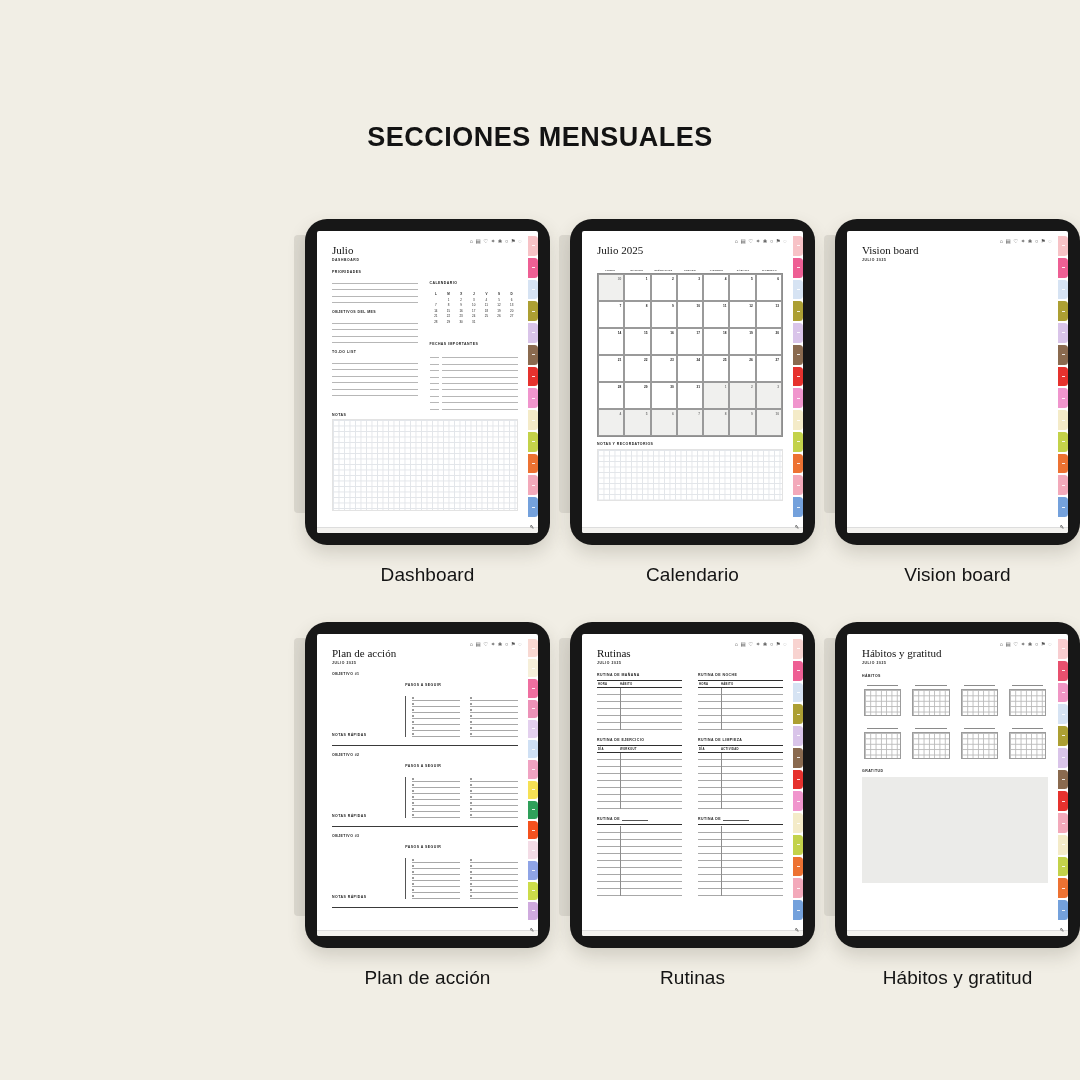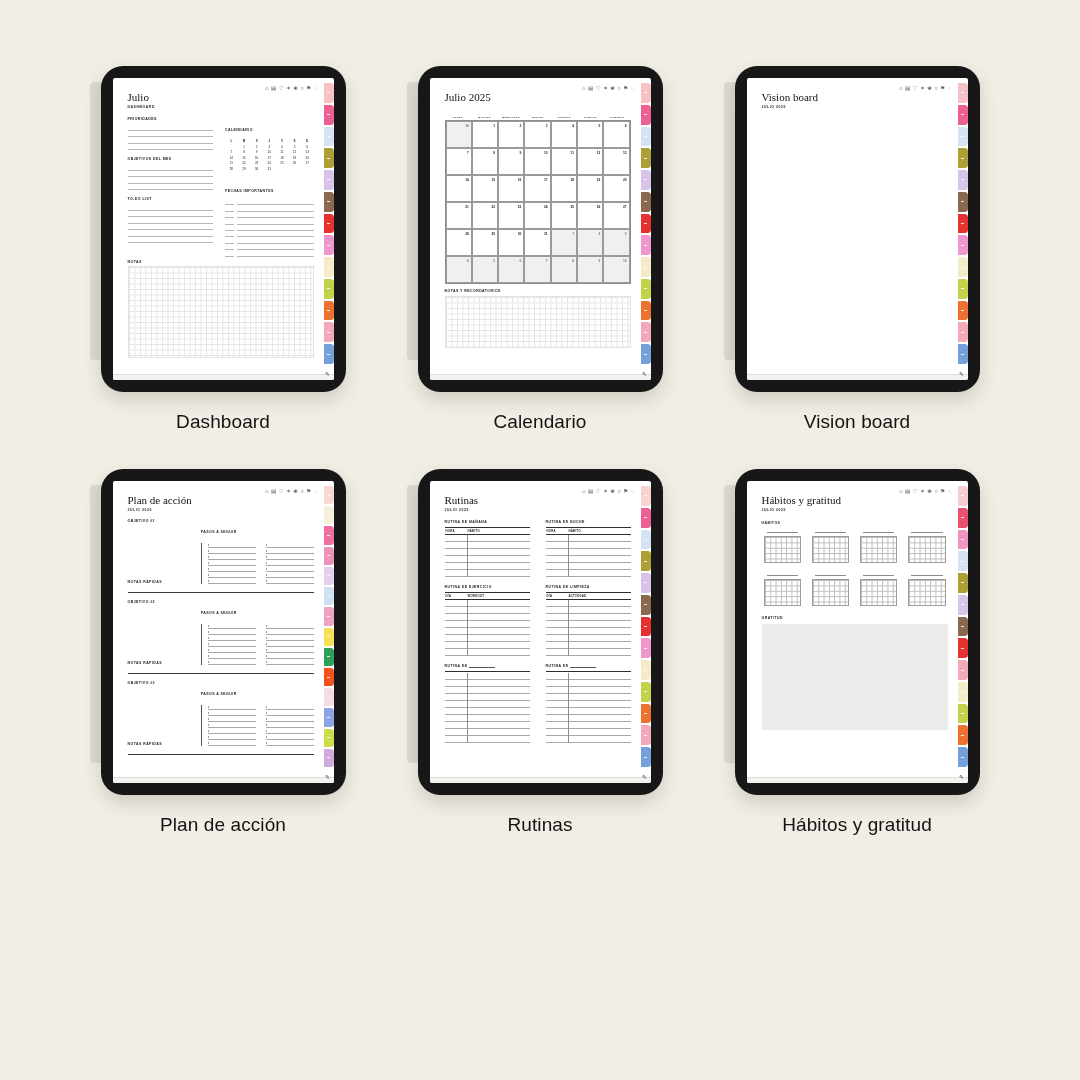--- a/index.html
+++ b/index.html
@@ -2,21 +2,21 @@
 <html><head>
 <meta charset="utf-8">
 <style>
   * { box-sizing: border-box; margin: 0; padding: 0; }
   html,body { width:1080px; height:1080px; }
   body { background:#f1eee5; font-family:"Liberation Sans",sans-serif; overflow:hidden; }
 
   .page-title { text-align:center; padding-top:122px; font-size:27px; font-weight:700;
                 letter-spacing:.5px; color:#131313; }
 
-  .row { display:flex; justify-content:center; gap:72px; }
+  .row { display:flex; justify-content:flex-end; gap:20px; }
   .row.first { margin-top:66px; }
   .row.second { margin-top:36px; }
 
   .device { width:245px; position:relative; }
   .stand { position:absolute; left:-11px; top:16px; width:14px; height:278px;
            background:#dcd9d0; border-radius:4px; }
   .frame { position:relative; width:245px; height:326px; background:#171717;
            border-radius:22px; padding:12px; box-shadow:0 8px 18px rgba(60,55,40,.18); }
   .screen { position:relative; width:100%; height:100%; background:#ffffff;
             border-radius:2px; overflow:hidden; }
@@ -118,20 +118,21 @@
   .grat-label { display:block; margin:10px 0 4px; }
   .grat-box { height:106px; background:#ebebe9; }
 
   .caption { text-align:center; margin-top:19px; font-size:19px; font-weight:500;
              color:#141414; letter-spacing:.1px; }
 </style>
 </head>
 <body>
 
 <main>
+  <h1 class="page-title">SECCIONES MENSUALES</h1>
   <section class="row first">
       <div class="device">
         <div class="stand"></div>
         <div class="frame">
           <div class="screen">
             <div class="icons"><span class="icon">⌂</span><span class="icon">▤</span><span class="icon">♡</span><span class="icon">✶</span><span class="icon">❀</span><span class="icon">○</span><span class="icon">⚑</span><span class="icon">◌</span></div>
             <div class="content">
               <div class="pg-title">Julio</div>
               <div class="pg-sub">DASHBOARD</div>
               <div class="dash-cols">

